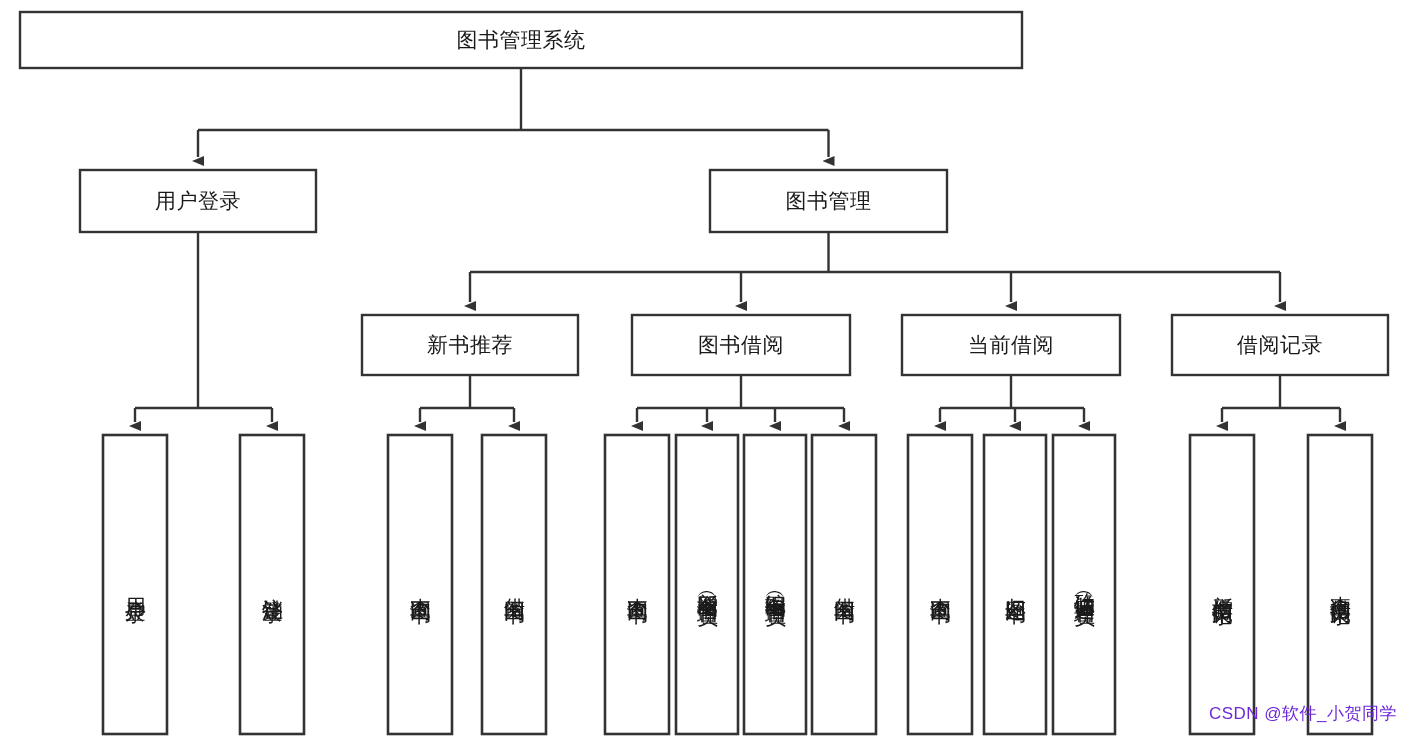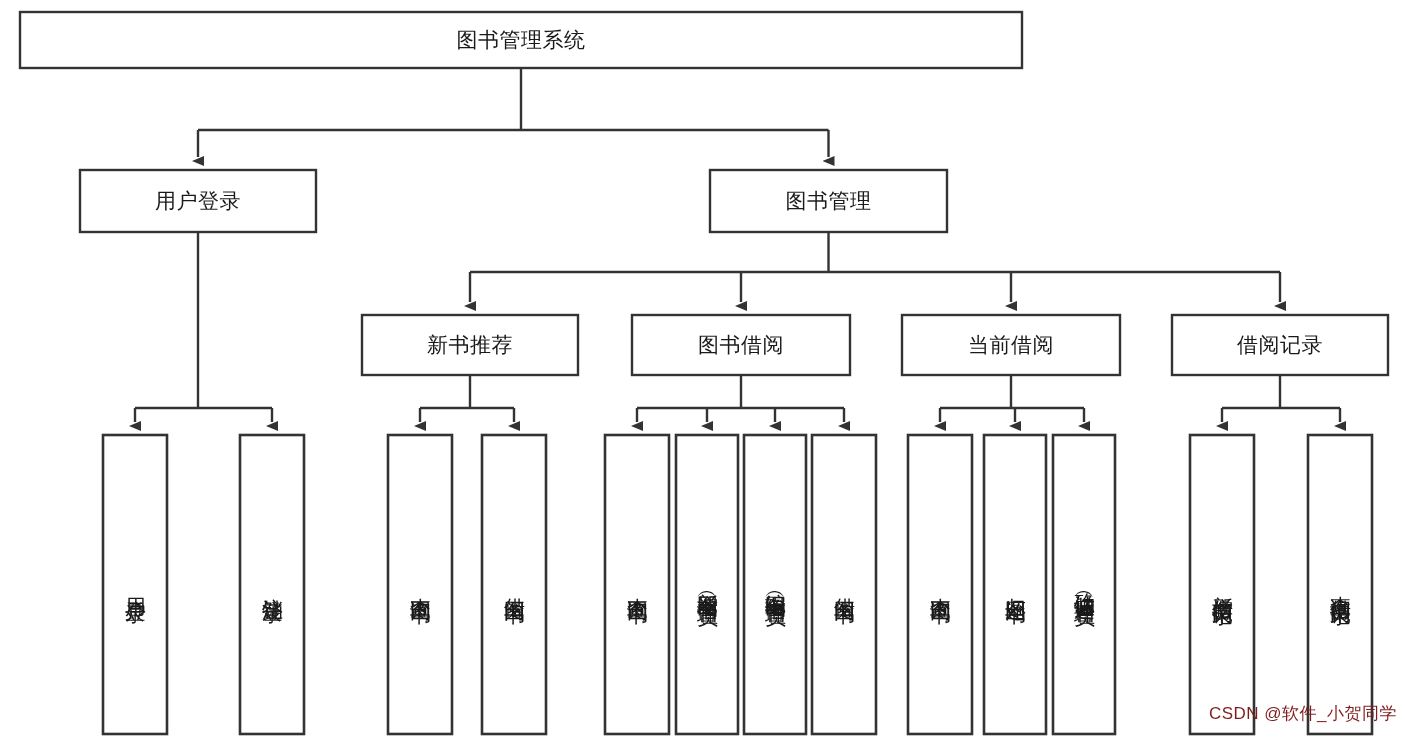--- a/index.html
+++ b/index.html
@@ -22,21 +22,21 @@
     font-family:"Liberation Sans","DejaVu Sans",sans-serif;
     font-size:21px;color:#1a1a1a;
     writing-mode:vertical-rl;text-orientation:upright;
     white-space:nowrap;line-height:1.18;letter-spacing:2px;
     width:100%;height:100%;
     display:flex;align-items:center;justify-content:center;
   }
   .watermark{
     position:absolute;right:8px;bottom:4px;
     font-family:"Liberation Sans","DejaVu Sans",sans-serif;
-    font-size:17px;color:#7f1d1d;letter-spacing:0.5px;white-space:nowrap;
+    font-size:17px;color:#6d28d9;letter-spacing:0.5px;white-space:nowrap;
     user-select:none;
   }
 </style>
 </head>
 <body>
 
 <div id="diagram-root">
   <svg id="flow" viewBox="0 0 1405 747">
     <defs>
       <marker id="arrow" markerWidth="10" markerHeight="12" refX="1" refY="6" orient="auto" markerUnits="userSpaceOnUse">

